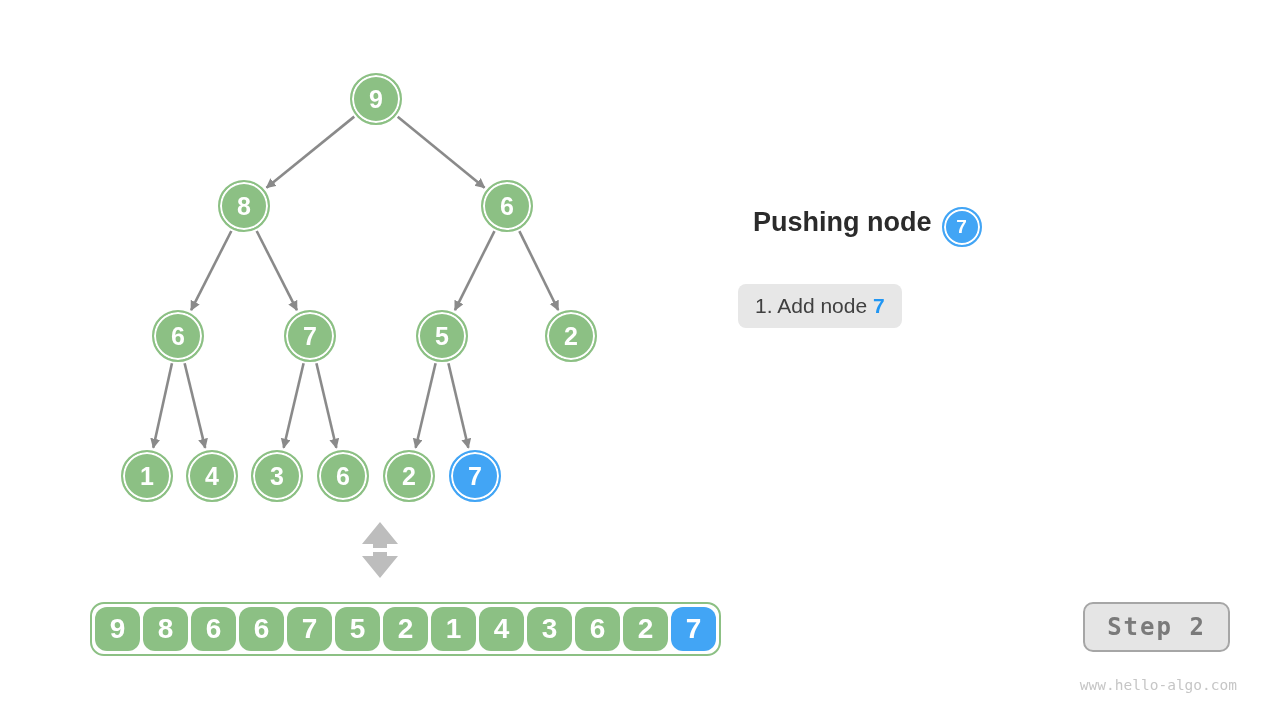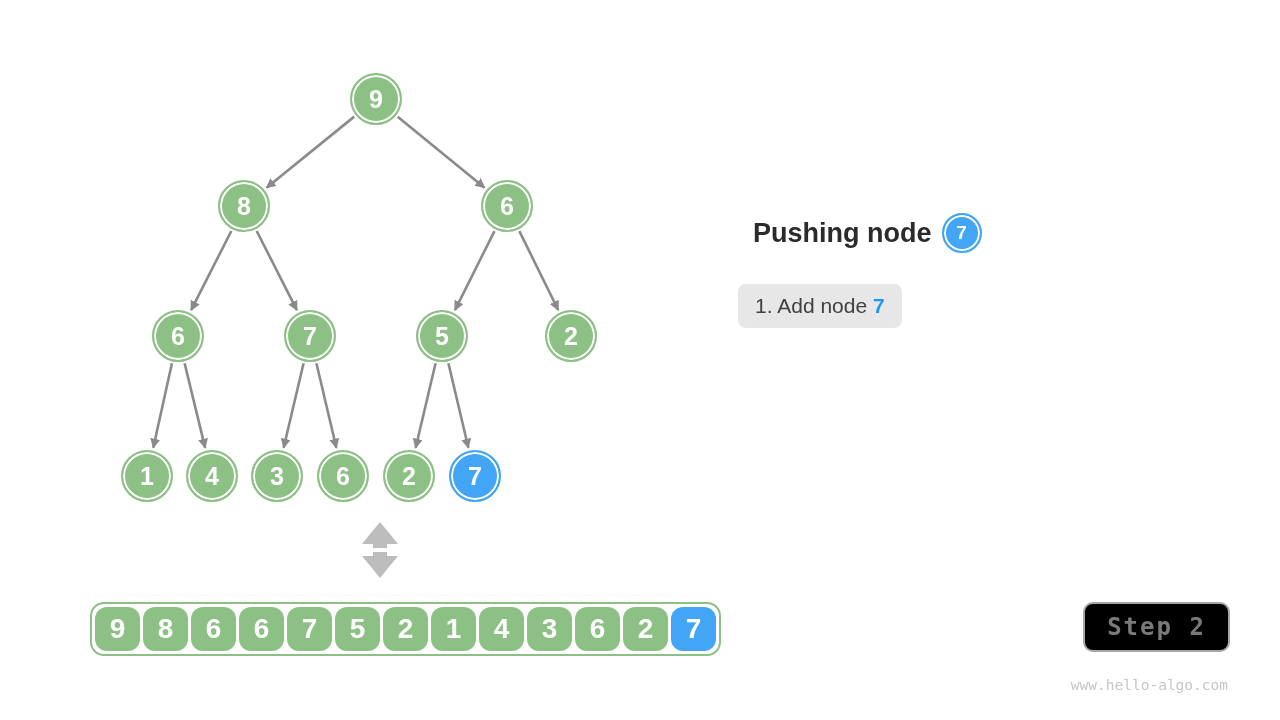--- a/index.html
+++ b/index.html
@@ -37,21 +37,21 @@
   .cell{
     width:45px; height:44px; border-radius:12px; background:var(--green);
     display:flex; align-items:center; justify-content:center;
     color:#fff; font-weight:bold; font-size:28px;
   }
   .cell.blue{background:var(--blue);}
 
   
   .title-row{
     position:absolute; left:753px; top:207px; height:52px;
-    display:flex; align-items:center; gap:10px;
+    display:flex; gap:10px;
   }
   .title-text{font-size:27px; font-weight:bold; color:#2b2b2b; white-space:pre;}
   .title-circle{
     width:40px; height:40px; border-radius:50%;
     background:var(--blue); border:2px solid var(--blue);
     box-shadow:inset 0 0 0 2px #fff;
     display:flex; align-items:center; justify-content:center;
     color:#fff; font-weight:bold; font-size:19px;
   }
 
@@ -60,29 +60,29 @@
     position:absolute; left:738px; top:284px; height:44px;
     display:inline-flex; align-items:center; padding:4px 17px;
     background:#E7E7E7; border-radius:8px;
     font-size:21px; color:#404040; white-space:pre;
   }
   .note-box .hl{color:var(--blue-text); font-weight:bold;}
 
   
   .step-btn{
     position:absolute; left:1083px; top:602px; width:147px; height:50px;
-    border:2px solid #A6A6A6; border-radius:10px; background:#000000;
+    border:2px solid #A6A6A6; border-radius:10px; background:#e5e5e5;
     display:flex; align-items:center; justify-content:center;
     font-family:"DejaVu Sans Mono",monospace; font-weight:bold;
     font-size:24px; color:#7A7A7A; letter-spacing:2px; cursor:pointer;
   }
 
   
   .watermark{
-    position:absolute; right:52px; top:677px;
+    position:absolute; right:43px; top:677px;
     font-family:"DejaVu Sans Mono",monospace; font-size:14.5px; color:#C6C6C6;
   }
 </style>
 </head>
 <body>
 
 <div class="canvas">
 
   <div class="tree-layer">
     <svg class="edges-svg" id="edges-svg">

